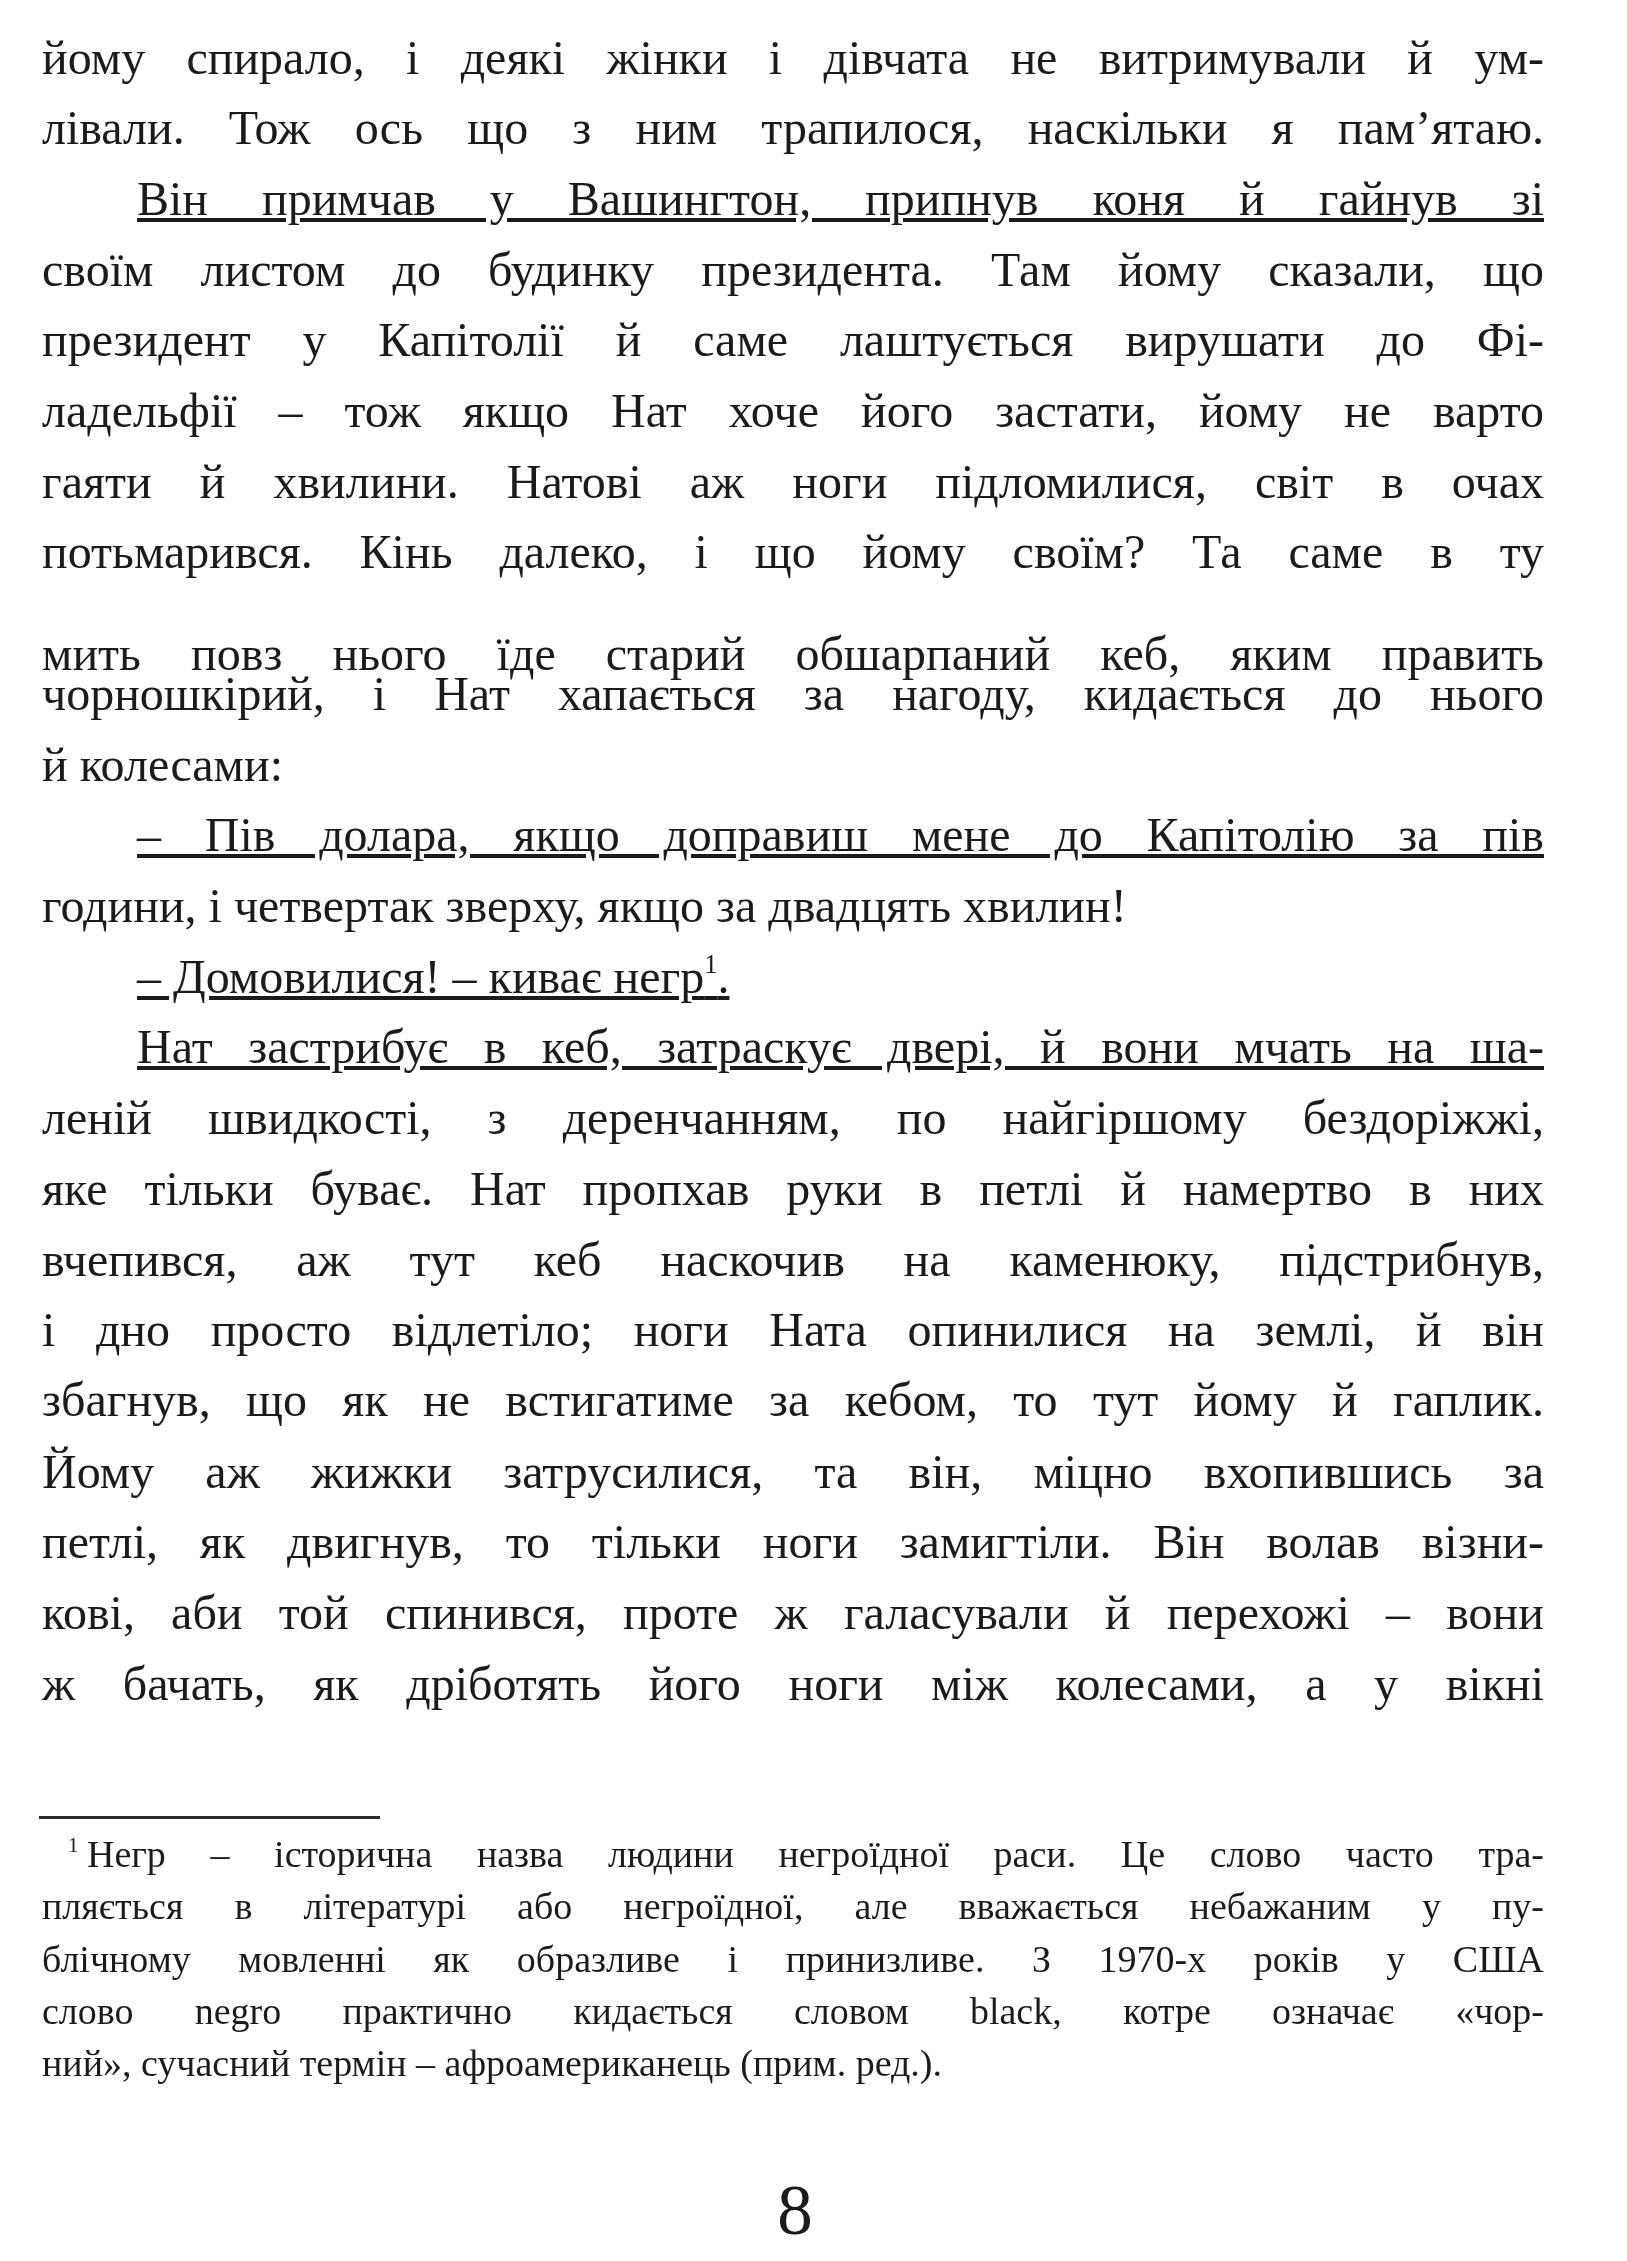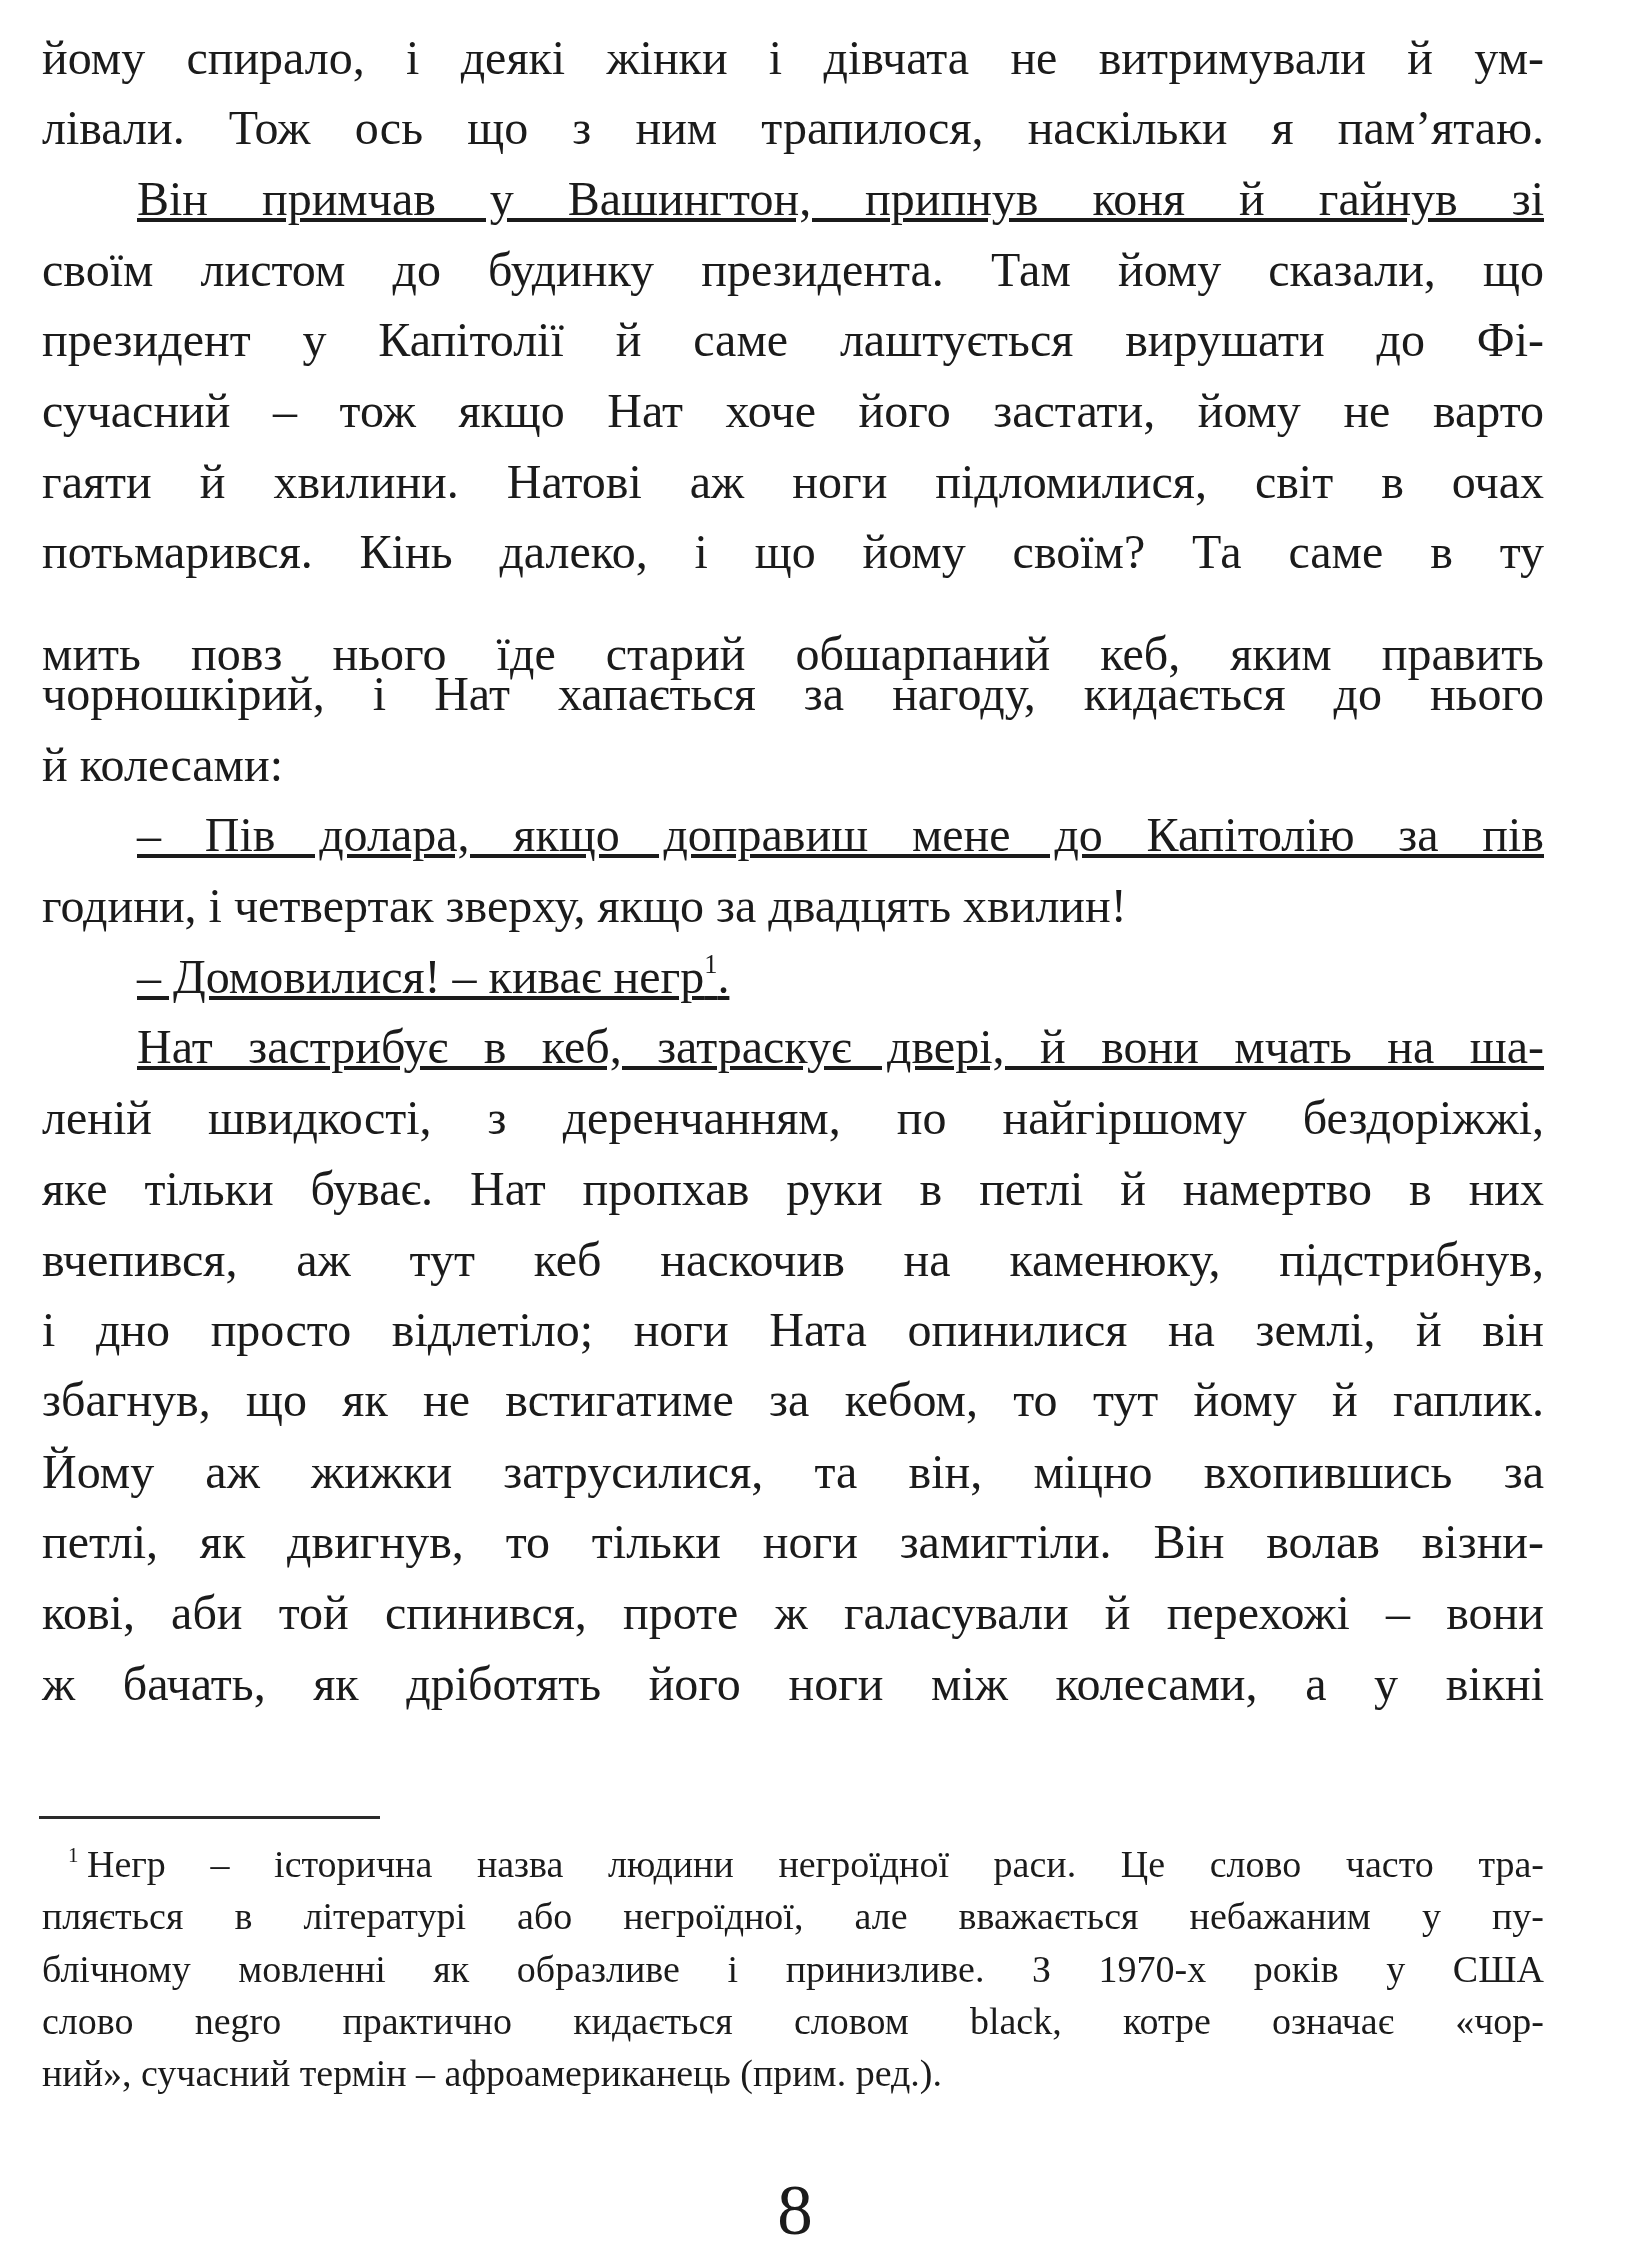--- a/index.html
+++ b/index.html
@@ -14,21 +14,21 @@
     word-spacing: 0px;
   }
   .body-line.indent { left: 137px; width: 1407px; text-decoration: underline; }
   .body-line.last { text-align-last: left; }
   .fn-rule { position: absolute; left: 39px; top: 1816px; width: 341px; height: 2.5px; background: #2a2a2a; }
   .fn-line {
     position: absolute; left: 42px; width: 1502px;
     font-family: "Liberation Serif", "DejaVu Serif", serif;
     font-size: 38px; line-height: 47px; height: 47px;
     white-space: nowrap;
-    text-align: justify; text-align-last: justify; margin-top: 10px;
+    text-align: justify; text-align-last: justify;
   }
   .fn-line.indent { left: 68px; width: 1476px; }
   .fn-line.last { text-align-last: left; }
   .sup { font-size: 0.55em; vertical-align: 0.75em; line-height: 0; }
   .fn-marker { font-size: 0.55em; vertical-align: 0.7em; line-height: 0; margin-right: 8.5px; }
   .page-number {
     position: absolute; left: 763px; width: 64px; top: 2170px;
     text-align: center;
     font-family: "Liberation Serif", "DejaVu Serif", serif;
     font-size: 71px; line-height: 81px; color: #1b1b1b;
@@ -38,21 +38,21 @@
 <body>
 
 <div class="page">
 
   <div>
     <div class="body-line" style="top:28px">йому спирало, і деякі жінки і дівчата не витримували й ум-</div>
     <div class="body-line" style="top:98px">лівали. Тож ось що з ним трапилося, наскільки я пам’ятаю.</div>
     <div class="body-line indent" style="top:169px">Він примчав у Вашингтон, припнув коня й гайнув зі</div>
     <div class="body-line" style="top:240px">своїм листом до будинку президента. Там йому сказали, що</div>
     <div class="body-line" style="top:310px">президент у Капітолії й саме лаштується вирушати до Фі-</div>
-    <div class="body-line" style="top:381px">сучасний – тож якщо Нат хоче його застати, йому не варто</div>
+    <div class="body-line" style="top:381px">ладельфії – тож якщо Нат хоче його застати, йому не варто</div>
     <div class="body-line" style="top:452px">гаяти й хвилини. Натові аж ноги підломилися, світ в очах</div>
     <div class="body-line" style="top:522px">потьмарився. Кінь далеко, і що йому своїм? Та саме в ту</div>
     <div class="body-line" style="top:624px">мить повз нього їде старий обшарпаний кеб, яким править</div>
     <div class="body-line" style="top:664px">чорношкірий, і Нат хапається за нагоду, кидається до нього</div>
     <div class="body-line last" style="top:735px">й колесами:</div>
     <div class="body-line indent" style="top:805px">– Пів долара, якщо доправиш мене до Капітолію за пів</div>
     <div class="body-line last" style="top:876px">години, і четвертак зверху, якщо за двадцять хвилин!</div>
     <div class="body-line indent last" style="top:947px">
       <span>– Домовилися! – киває негр</span><span class="sup">1</span><span>.</span>
     </div>

